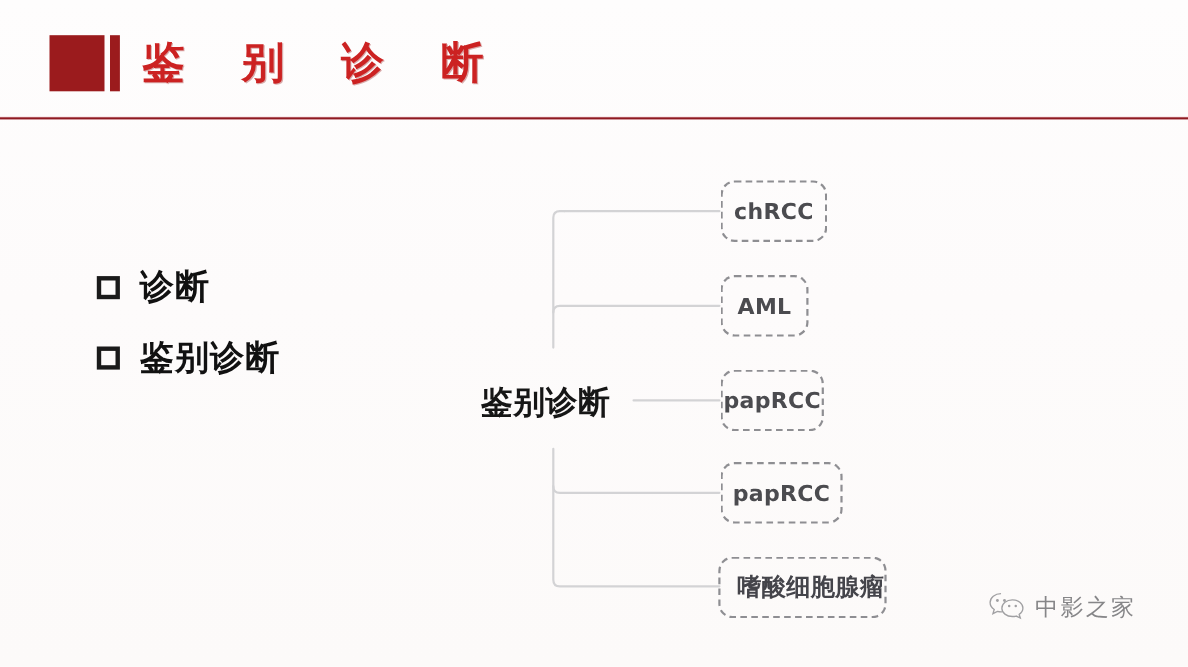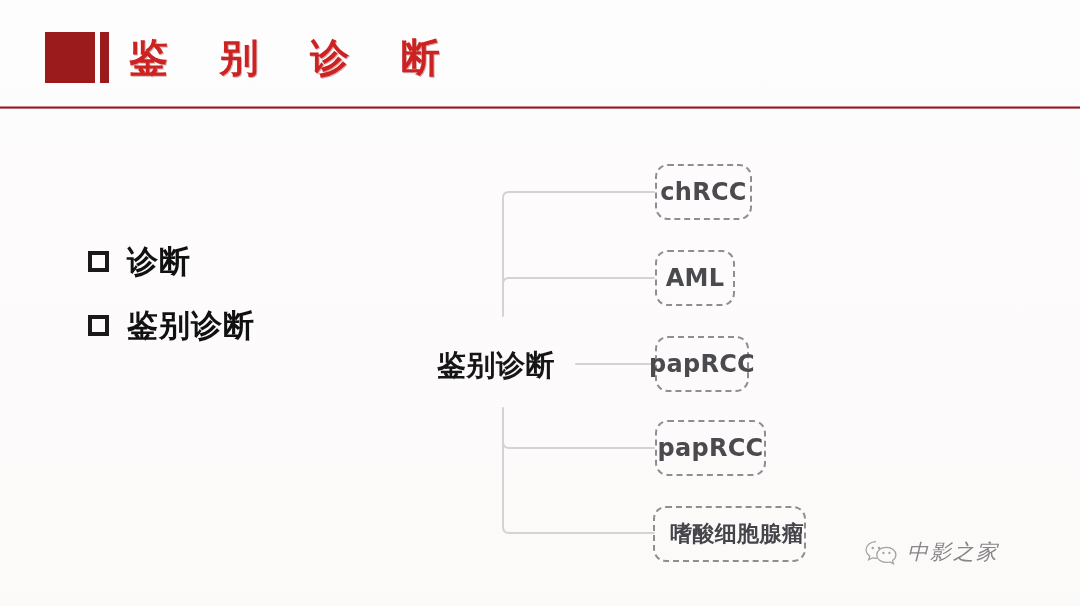--- a/index.html
+++ b/index.html
@@ -129,41 +129,40 @@
     position: absolute;
     box-sizing: border-box;
     border: 2px dashed #8e8e92;
     border-radius: 13px;
     background: transparent;
     display: flex;
     align-items: center;
     justify-content: center;
   }
   .node-label {
-    font-size: 24px;
+    font-size: 20px;
     font-weight: 600;
     color: #4b4b4f;
     letter-spacing: 0.3px;
     white-space: nowrap;
   }
   .node-label.cjk {
     font-size: 22px;
     font-weight: bold;
     color: #44444a;
   }
 
   
   .watermark {
     position: absolute;
-    left: 864px;
+    left: 898px;
     top: 538px;
     display: flex;
-    align-items: flex-end;
+    align-items: flex-start;
     opacity: 0.82;
-    font-style: italic;
   }
   .watermark-icon {
     width: 34px;
     height: 26px;
     margin-right: 9px;
     flex: none;
   }
   .watermark-text {
     font-size: 21px;
     color: #6d6d70;

